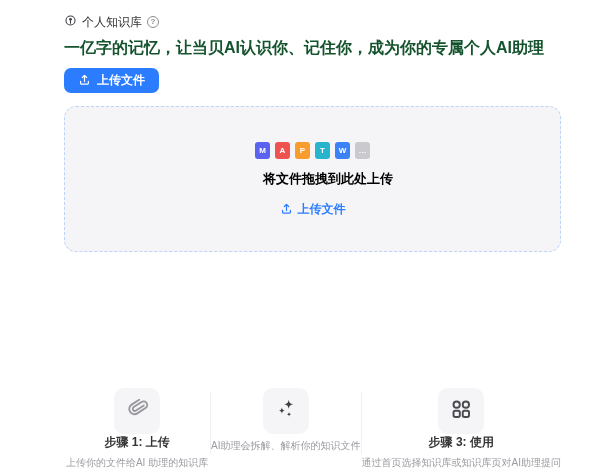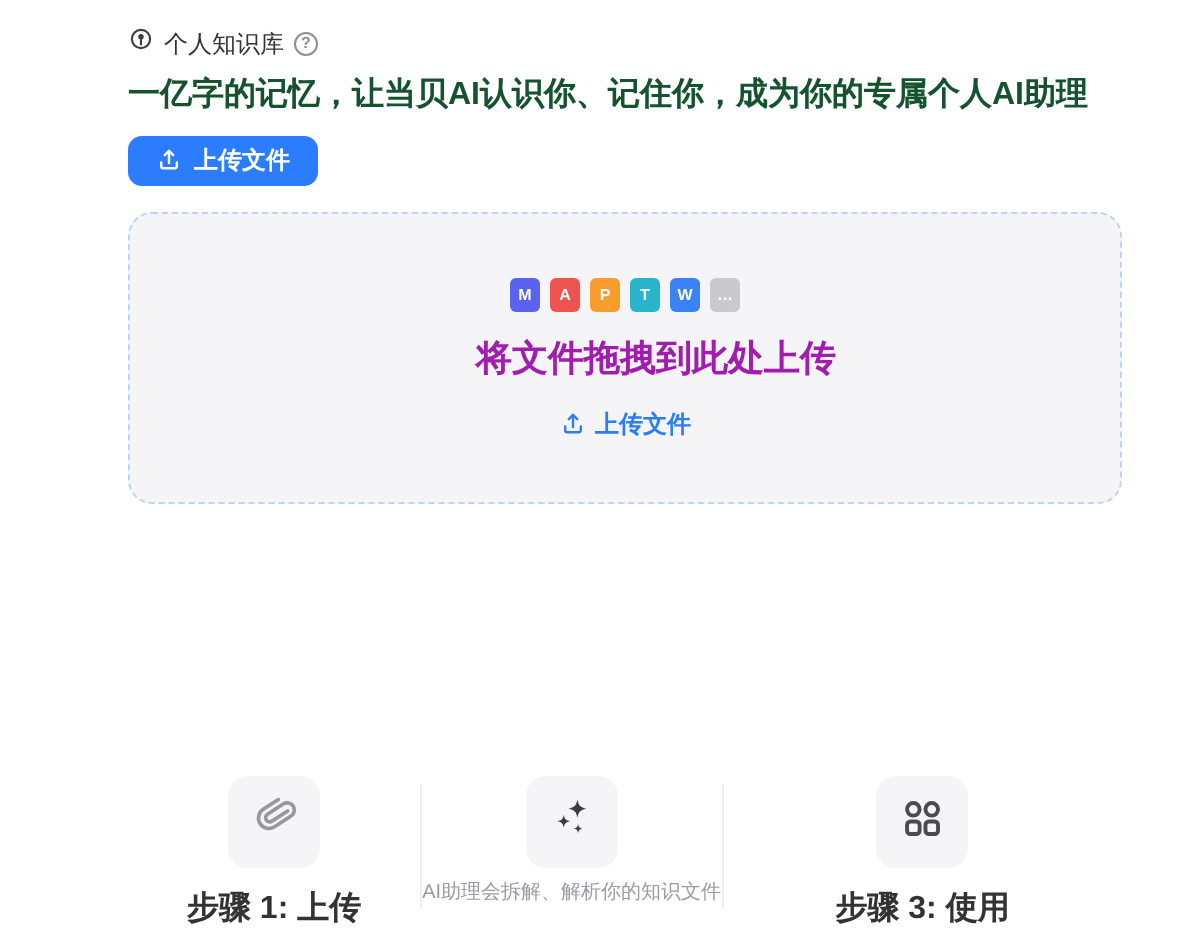--- a/index.html
+++ b/index.html
@@ -23,32 +23,32 @@
     border: none; cursor: pointer; color: #fff; font-size: 12px; font-weight: 600;
     padding: 0 14px; height: 25px; border-radius: 7px; }
 
   
   .dropzone { margin-top: 13px; width: 497px; height: 146px; border-radius: 12px;
     border: 1px dashed #bdd4fa; background: #f5f5f7; display: flex; flex-direction: column;
     align-items: center; justify-content: center; padding-top: 2px; cursor: pointer; }
   .file-row { display: flex; gap: 5px; align-items: center; }
   .file-badge { width: 15px; height: 17px; border-radius: 3px; color: #fff;
     font-size: 8px; font-weight: 700; display: flex; align-items: center; justify-content: center; }
-  .dz-title { margin-top: 11px; font-size: 18px; font-weight: 700; color: #a21caf; margin-left: 31px; }
+  .dz-title { margin-top: 11px; font-size: 13px; font-weight: 700; color: #000000; margin-left: 31px; }
   .dz-sub { margin-top: 6px; font-size: 11px; color: #9b9ba1; }
   .dz-link { margin-top: 13px; display: inline-flex; align-items: center; gap: 5px;
     font-size: 12px; font-weight: 600; cursor: pointer; }
 
   
   .steps { margin-top: 136px; width: 497px; display: flex; align-items: flex-start; }
   .step { flex: 1; display: flex; flex-direction: column; align-items: center; text-align: center; }
   .step-divider { width: 1px; height: 62px; background: #f0f0f2; margin-top: 4px; }
   .step-iconbox { width: 46px; height: 46px; border-radius: 10px; background: #f5f5f7;
     display: flex; align-items: center; justify-content: center; }
-  .step-title { margin-top: 10px; font-size: 16px; font-weight: 700; color: #333; }
+  .step-title { font-size: 12px; font-weight: 700; color: #333; }
   .step-desc { margin-top: 5px; font-size: 10px; color: #9b9ba1; white-space: nowrap; }
 </style>
 </head>
 <body>
 
 <div class="page">
 
   
   <div class="crumb">
     <span class="icon-svg">

